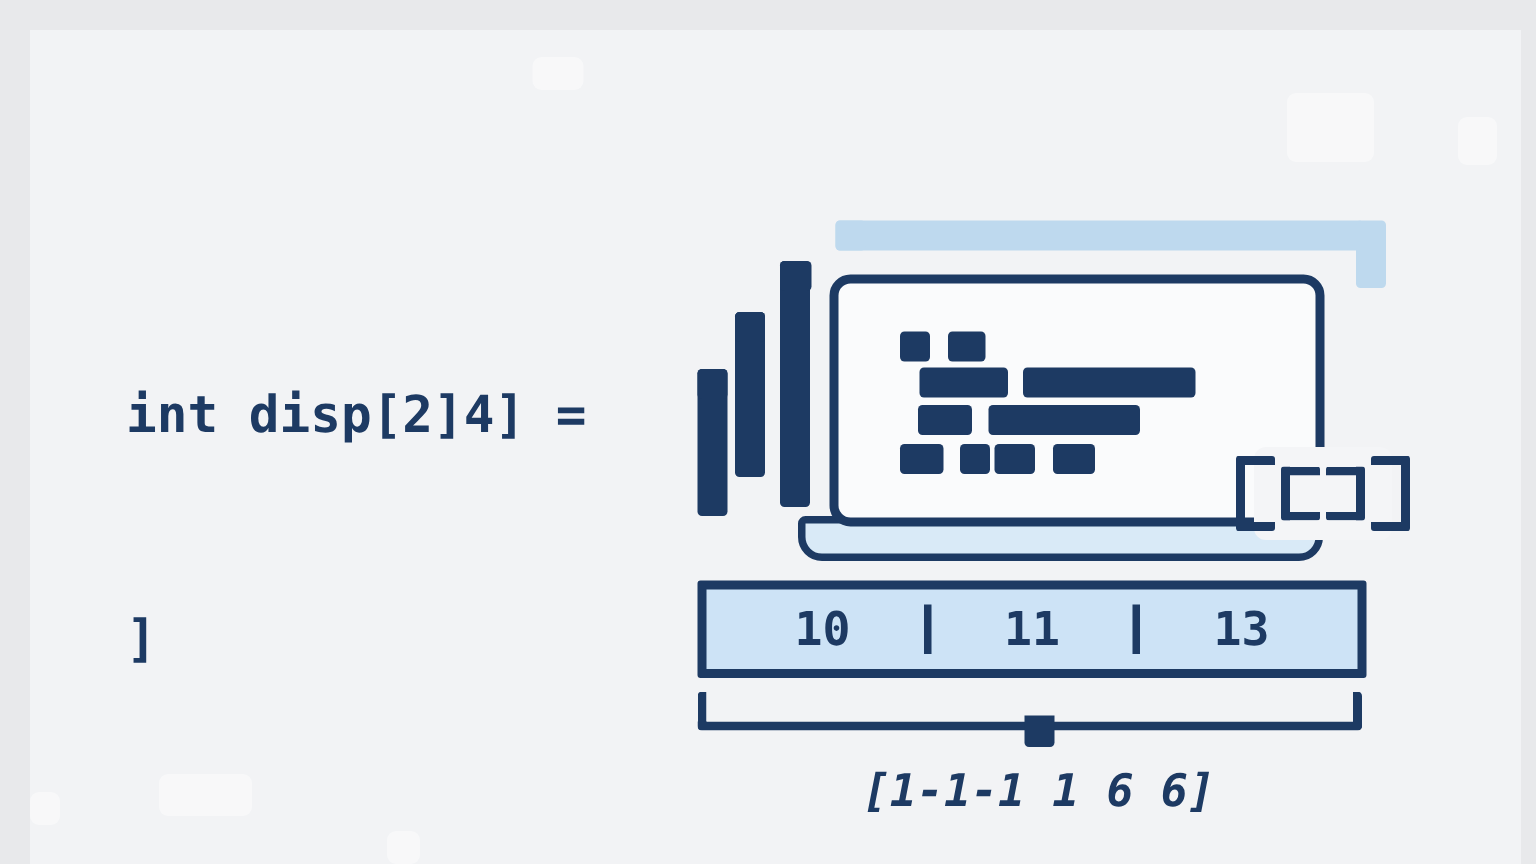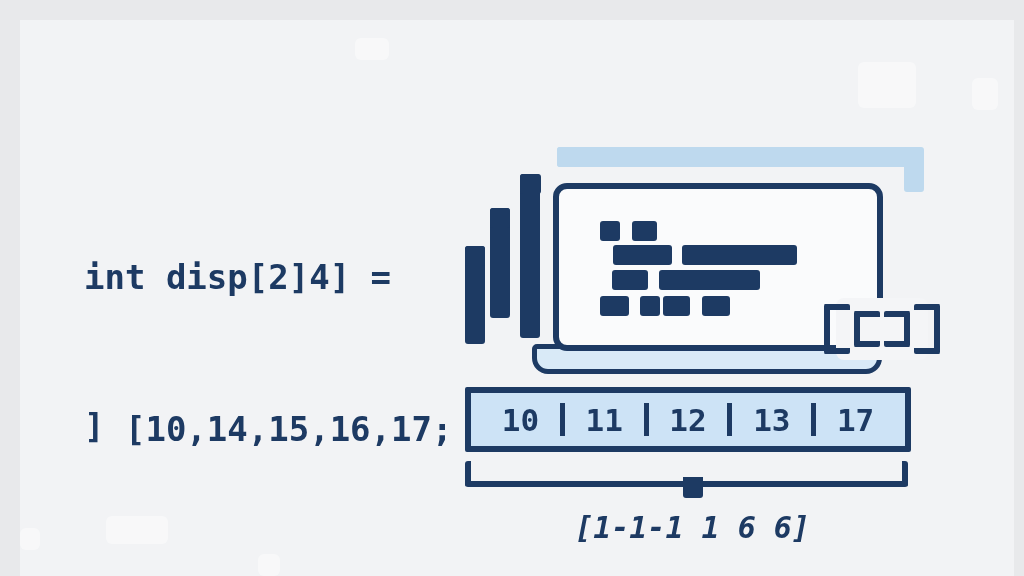--- a/index.html
+++ b/index.html
@@ -89,21 +89,20 @@
   <div class="ghost" style="left:952px; top:58px;  width:26px; height:32px;"></div>
   <div class="ghost" style="left:86px;  top:496px; width:62px; height:28px;"></div>
   <div class="ghost" style="left:238px; top:534px; width:22px; height:22px;"></div>
   <div class="ghost" style="left:0px;   top:508px; width:18px; height:22px;"></div>
 
   <div class="code-block" id="code1">
     <div>int disp[2]4] =</div>
     <div>]</div>
   </div>
   <div class="code-block" id="code2">
-    <div>  [10,14,15,16,17;</div>
     
   </div>
 
   <div class="lb" style="left:537px; top:127px; width:352px; height:5px;"></div>
   <div class="lb" style="left:537px; top:127px; width:5px;  height:15px;"></div>
   <div class="lb" style="left:884px; top:127px; width:5px;  height:45px;"></div>
 
   <div class="echo-v" style="left:445px; top:226px; height:98px;"></div>
   <div class="echo-h" style="left:445px; top:226px; width:17px;"></div>
   <div class="echo-v" style="left:470px; top:188px; height:110px;"></div>
@@ -128,23 +127,21 @@
   <div class="icon-wrap">
     <div class="bk bk-ol"></div>
     <div class="bk bk-il"></div>
     <div class="bk bk-ir"></div>
     <div class="bk bk-or"></div>
   </div>
 
   <div class="array">
     <div class="cell">10</div>
     <div class="cell">11</div>
-    <div class="cell">12</div>
     <div class="cell">13</div>
-    <div class="cell">17</div>
   </div>
 
   <div class="ubrace"></div>
   <div class="ubrace-tick"></div>
 
   <div class="caption">[1-1-1 1 6 6]</div>
 
 </div>
 
 </body></html>

